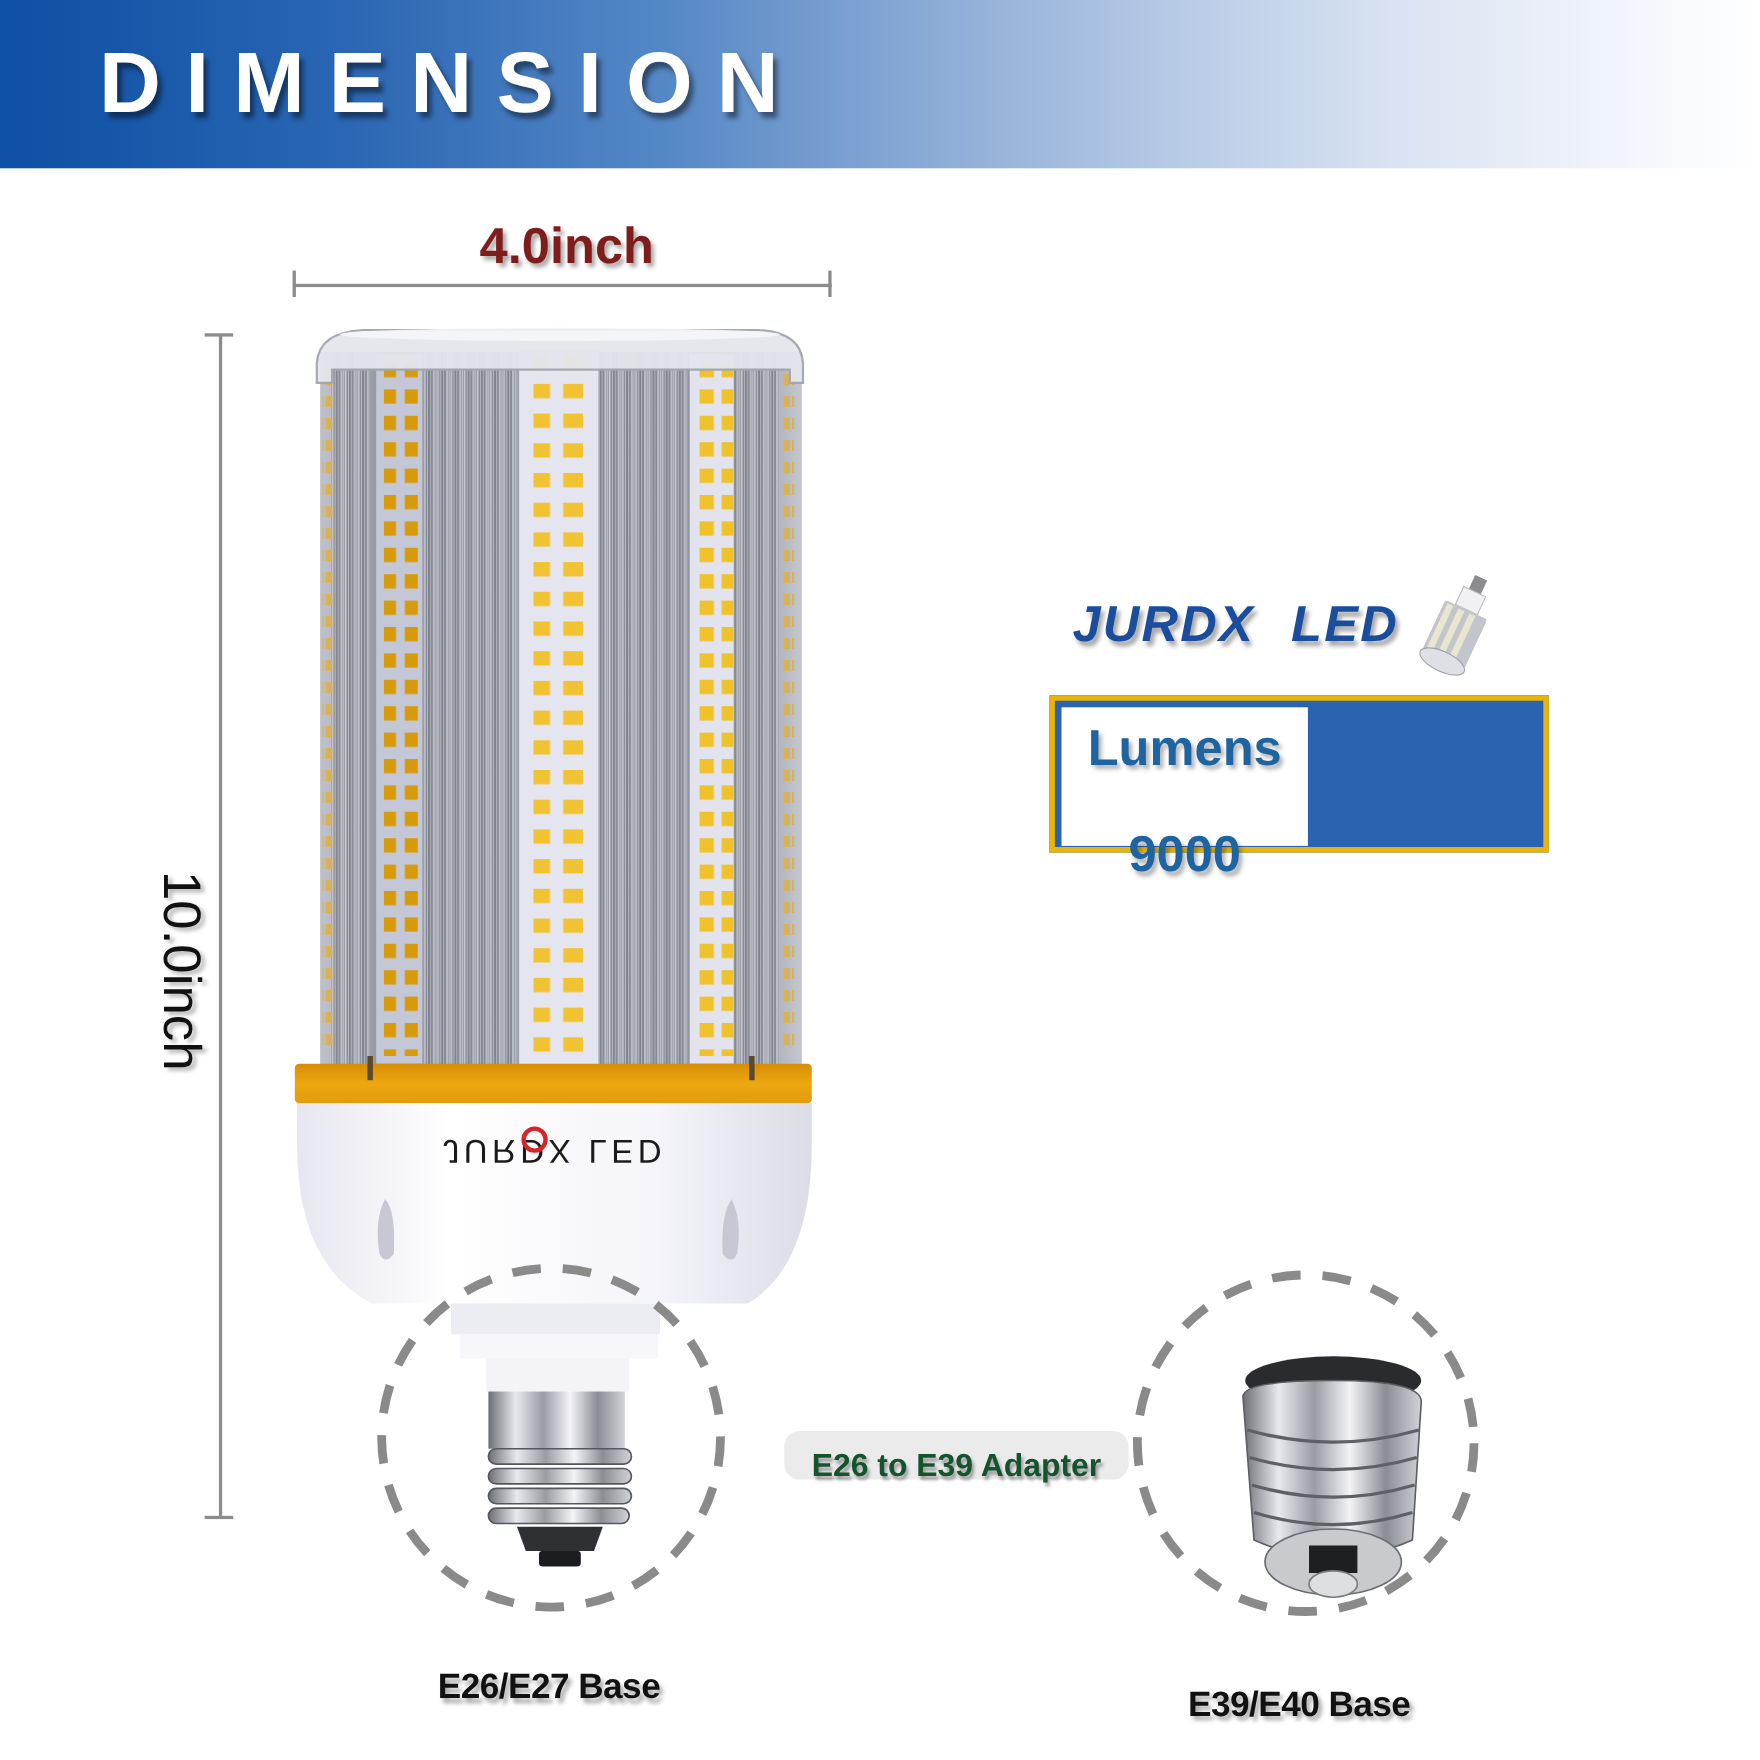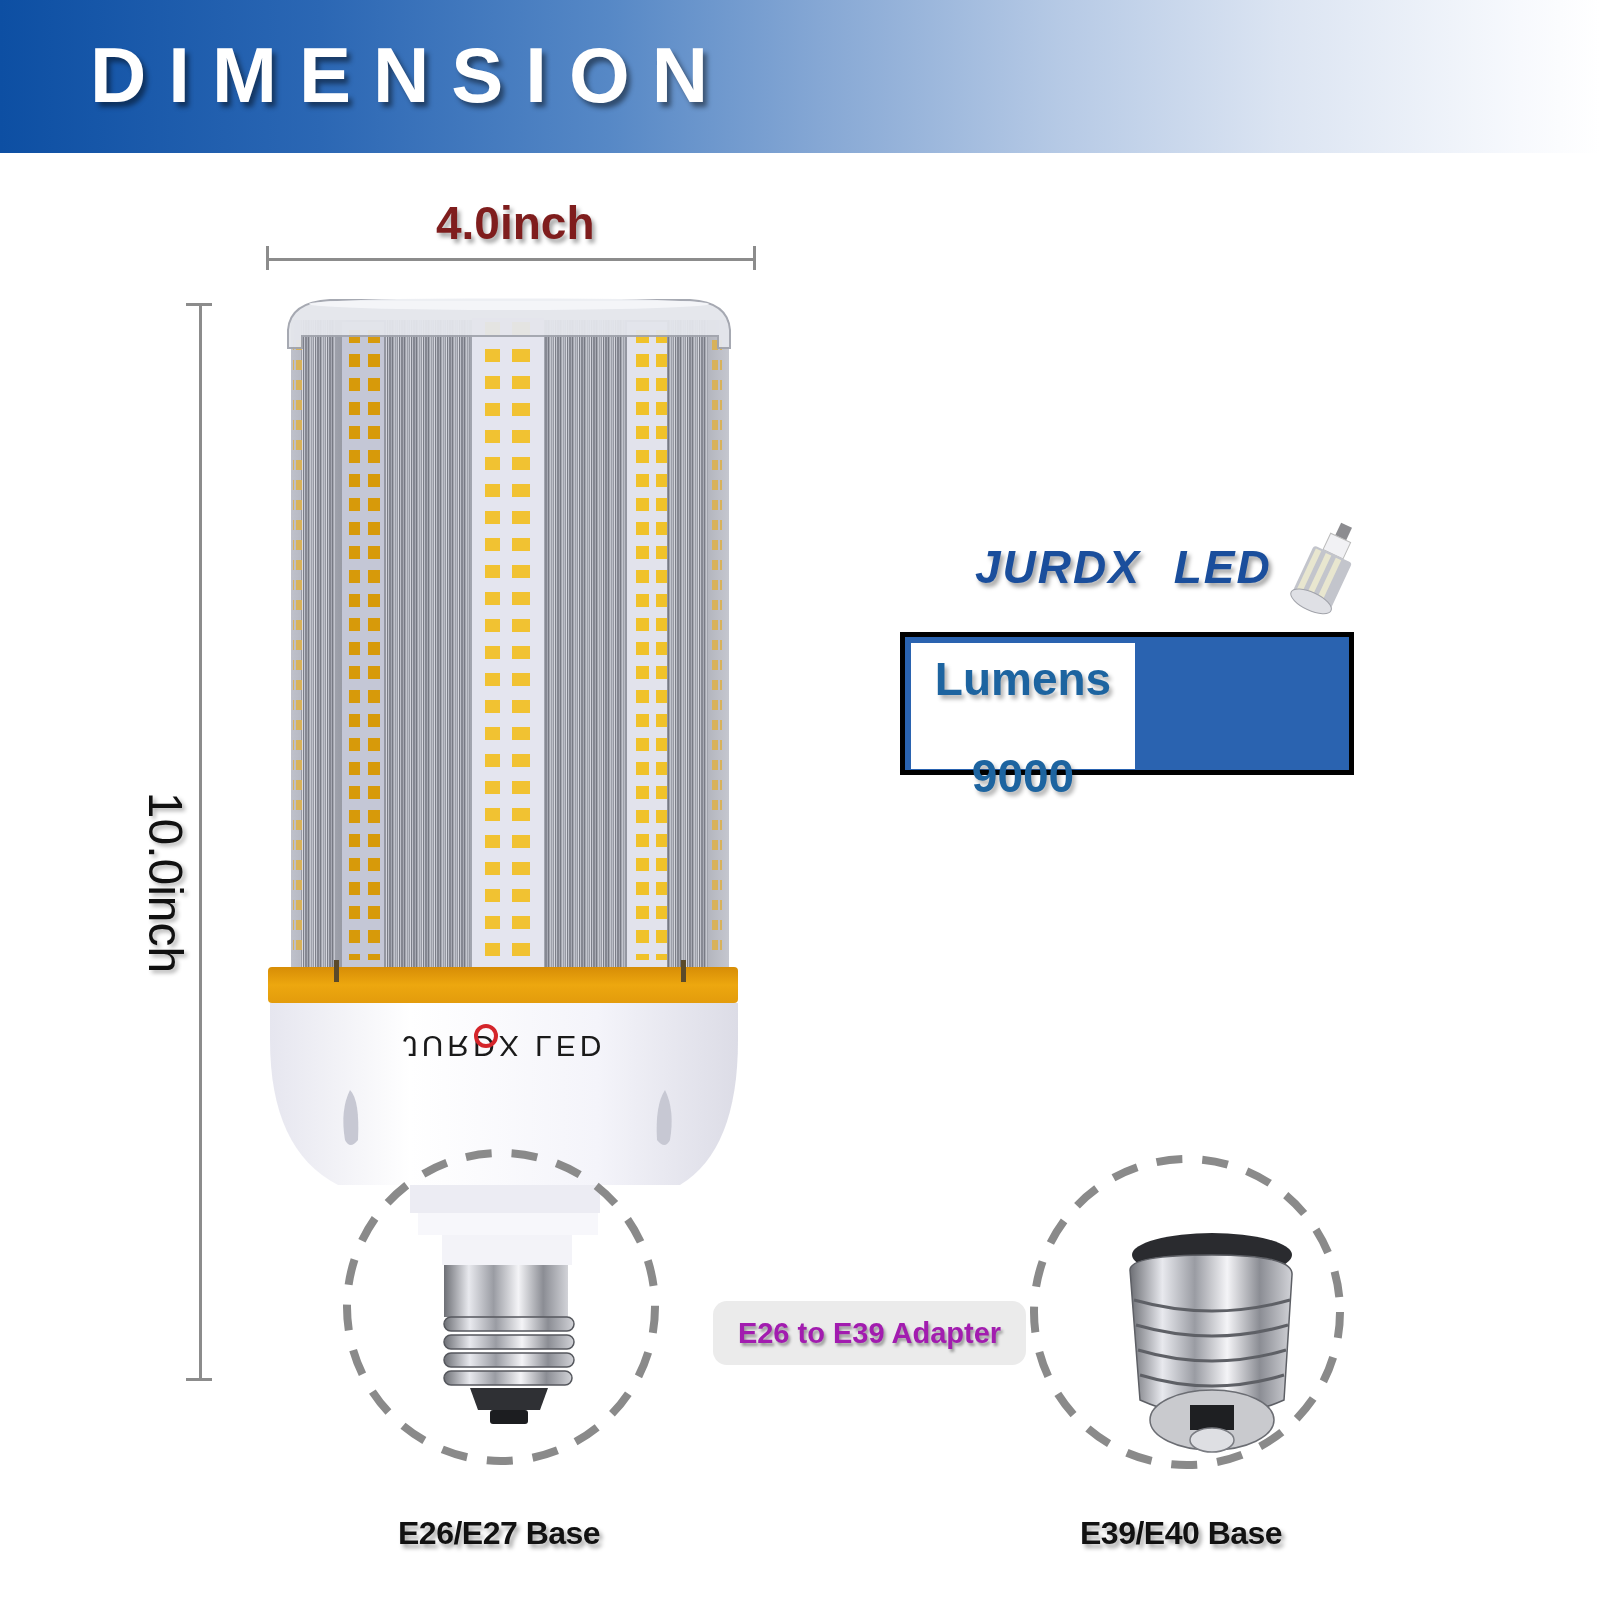--- a/index.html
+++ b/index.html
@@ -45,50 +45,50 @@
   
   .brand-title {
     position: absolute; left: 975px; top: 540px;
     font-weight: 900; font-style: italic; font-size: 46px; color: #1a4e9c;
     letter-spacing: 2px; word-spacing: 18px;
     text-shadow: 3px 4px 4px rgba(0,0,0,0.35);
   }
   .mini-bulb { position: absolute; left: 1275px; top: 518px; }
 
   .spec-box {
-    position: absolute; left: 900px; top: 632px; width: 454px; height: 143px;
-    background: #2a63b0; border: 5px solid #000000;
+    position: absolute; left: 954px; top: 632px; width: 454px; height: 143px;
+    background: #2a63b0; border: 5px solid #eab308;
   }
   .spec-left {
     position: absolute; left: 6px; top: 6px; width: 224px; height: 126px; background: #ffffff;
     text-align: center;
   }
   .spec-right {
     position: absolute; left: 236px; top: 6px; width: 208px; height: 126px;
     text-align: center;
   }
   .spec-label, .spec-value { display: block; font-weight: 700; font-size: 46px; line-height: 56px; margin-top: 41px; }
   .spec-left .spec-label, .spec-left .spec-value { color: #1d64a0; text-shadow: 3px 4px 4px rgba(0,0,0,0.3); }
   .spec-right .spec-label, .spec-right .spec-value { color: #ffffff; text-shadow: 3px 4px 4px rgba(0,0,0,0.45); }
   .spec-label { margin-top: 8px; }
 
   
   .adapter-pill {
-    position: absolute; left: 713px; top: 1301px; width: 313px; height: 64px;
+    position: absolute; left: 713px; top: 1301px; width: 313px; height: 44px;
     background: #ebebeb; border-radius: 14px;
-    font-weight: 700; font-size: 29px; color: #a21caf; line-height: 64px; text-align: center;
+    font-weight: 700; font-size: 29px; color: #14532d; line-height: 64px; text-align: center;
     text-shadow: 2px 3px 3px rgba(0,0,0,0.35);
   }
 
   .base-label {
     position: absolute; top: 1515px; font-weight: 700; font-size: 32px; color: #111;
     text-shadow: 3px 4px 4px rgba(0,0,0,0.35); letter-spacing: -0.5px;
   }
   .base-label.left { left: 398px; }
-  .base-label.right { left: 1080px; }
+  .base-label.right { left: 1080px; margin-top: 16px; }
 </style>
 </head>
 <body>
 
 <div class="banner">
   <div class="banner-title">DIMENSION</div>
 </div>
 
 <div class="width-label">4.0inch</div>
 <div class="width-tick-l"></div>

